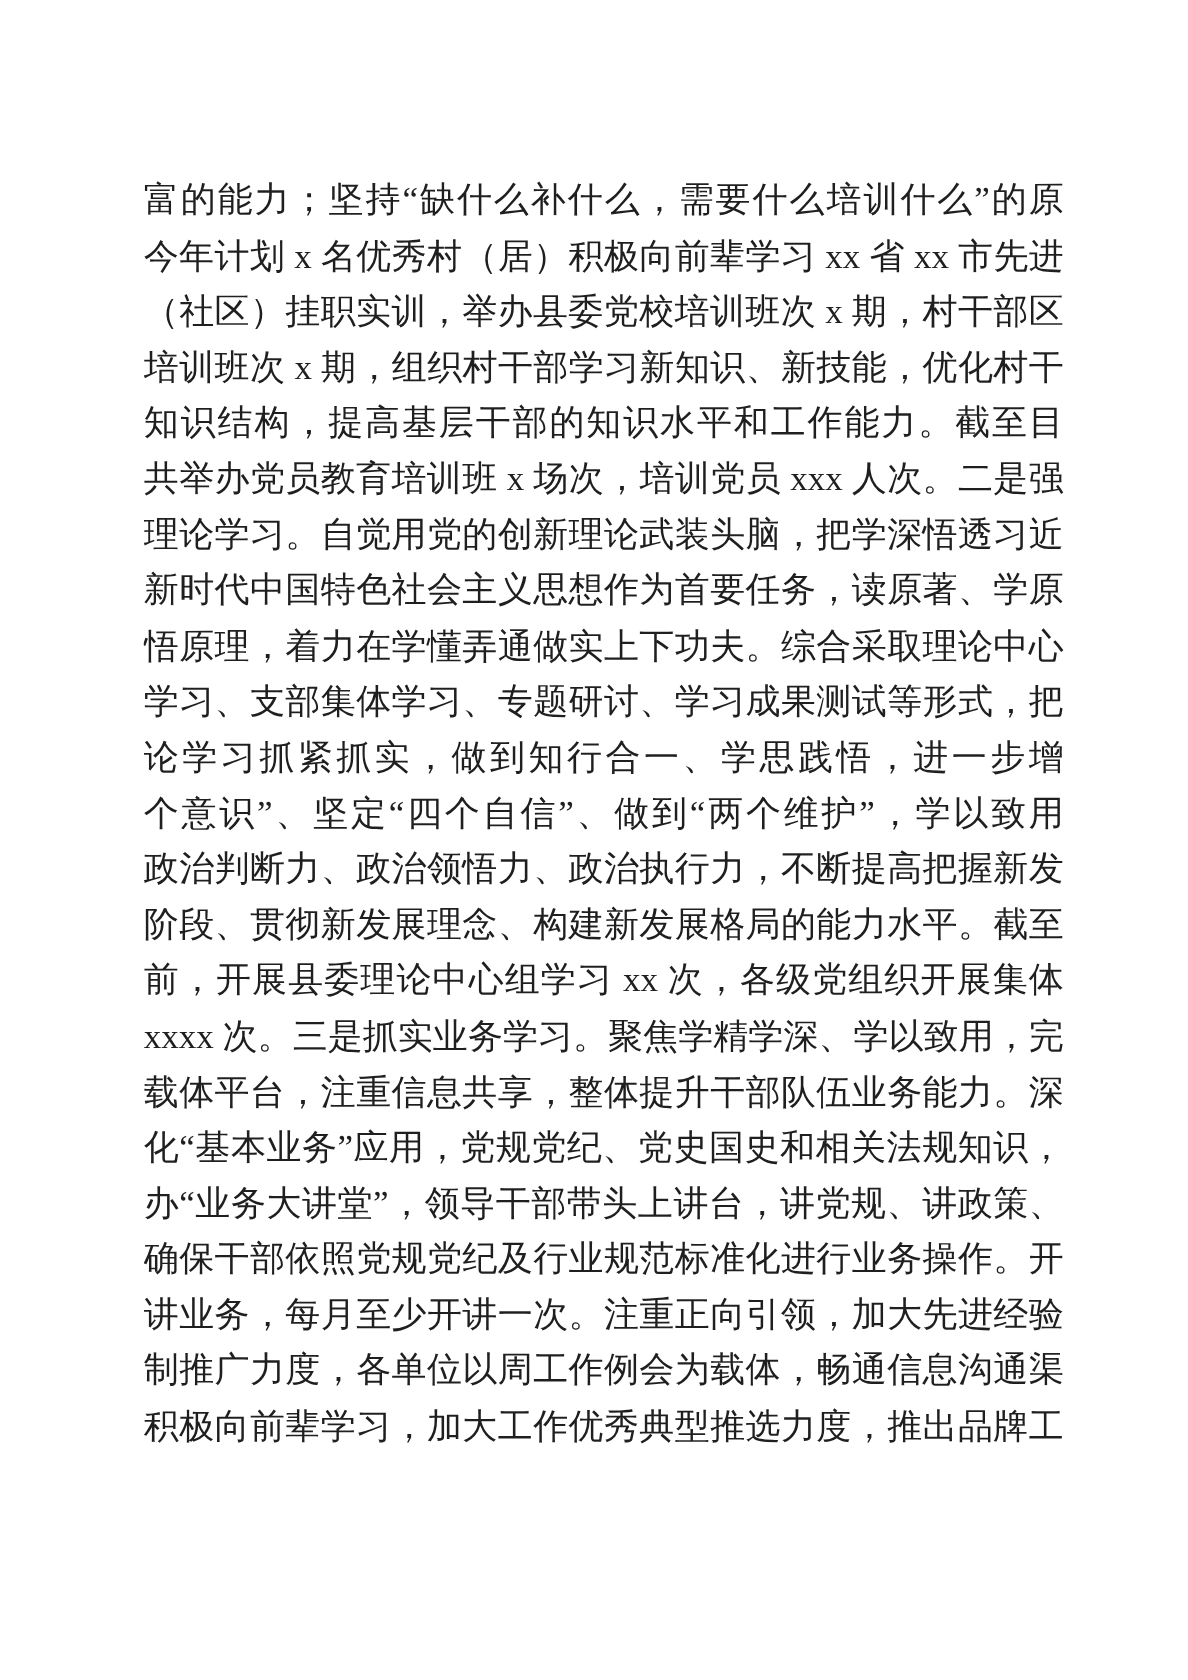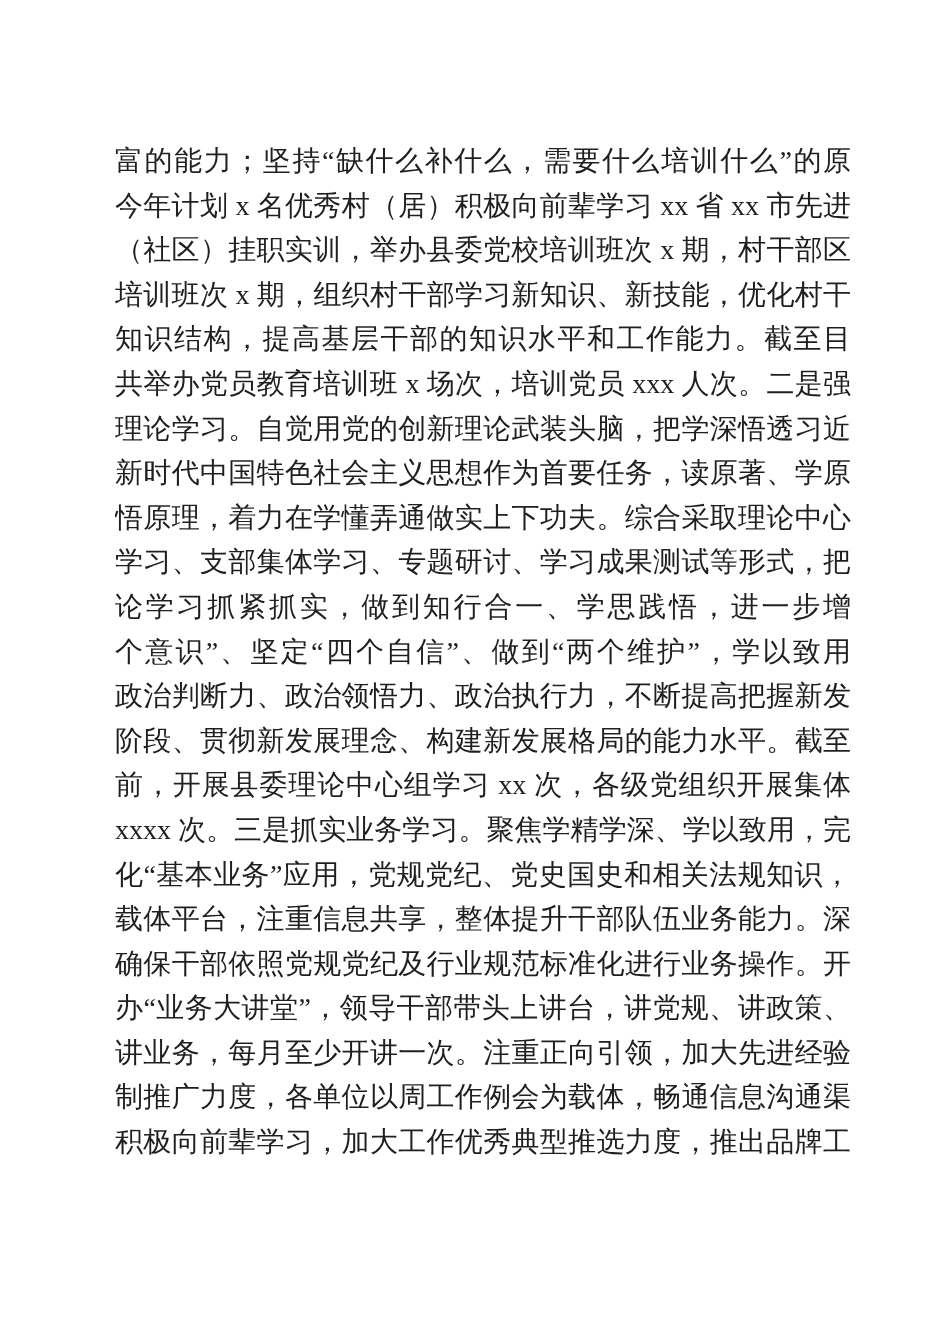--- a/index.html
+++ b/index.html
@@ -49,21 +49,21 @@
       <div class="line">理论学习。自觉用党的创新理论武装头脑，把学深悟透习近平</div>
       <div class="line">新时代中国特色社会主义思想作为首要任务，读原著、学原文、</div>
       <div class="line">悟原理，着力在学懂弄通做实上下功夫。综合采取理论中心组</div>
       <div class="line">学习、支部集体学习、专题研讨、学习成果测试等形式，把理</div>
       <div class="line">论学习抓紧抓实，做到知行合一、学思践悟，进一步增强“四</div>
       <div class="line">个意识”、坚定“四个自信”、做到“两个维护”，学以致用</div>
       <div class="line">政治判断力、政治领悟力、政治执行力，不断提高把握新发展</div>
       <div class="line">阶段、贯彻新发展理念、构建新发展格局的能力水平。截至目</div>
       <div class="line">前，开展县委理论中心组学习 xx 次，各级党组织开展集体学习</div>
       <div class="line">xxxx 次。三是抓实业务学习。聚焦学精学深、学以致用，完善</div>
+      <div class="line">载体平台，注重信息共享，整体提升干部队伍业务能力。深</div>
       <div class="line">化“基本业务”应用，党规党纪、党史国史和相关法规知识，</div>
-      <div class="line">载体平台，注重信息共享，整体提升干部队伍业务能力。深</div>
+      <div class="line">办“业务大讲堂”，领导干部带头上讲台，讲党规、讲政策、</div>
       <div class="line">确保干部依照党规党纪及行业规范标准化进行业务操作。开</div>
-      <div class="line">办“业务大讲堂”，领导干部带头上讲台，讲党规、讲政策、</div>
       <div class="line">讲业务，每月至少开讲一次。注重正向引领，加大先进经验复</div>
       <div class="line">制推广力度，各单位以周工作例会为载体，畅通信息沟通渠道，</div>
       <div class="line">积极向前辈学习，加大工作优秀典型推选力度，推出品牌工作、</div>
     </div>
 </div>
 
 </body></html>

